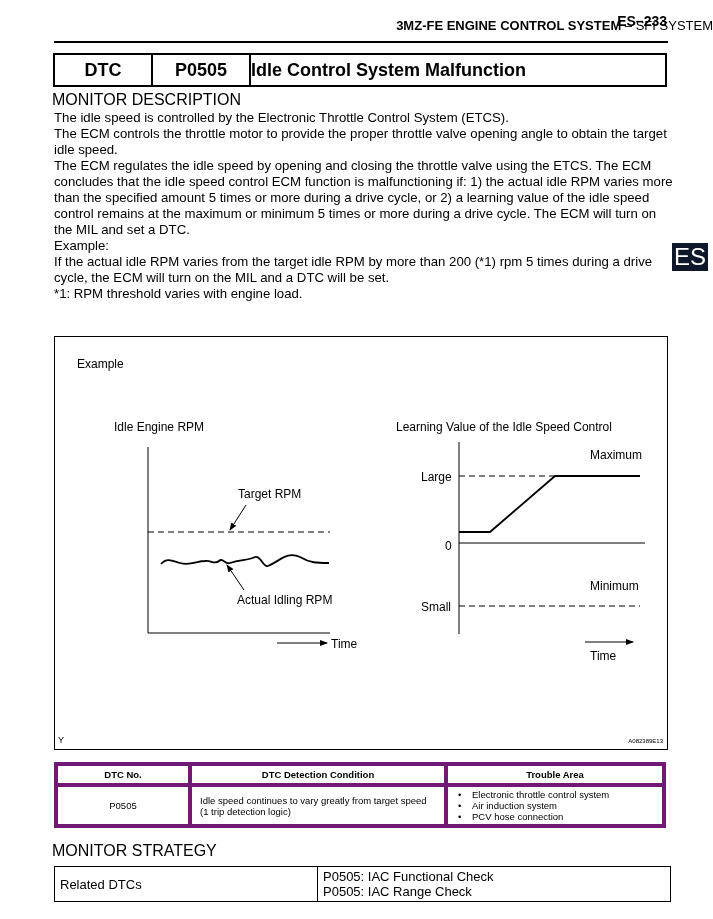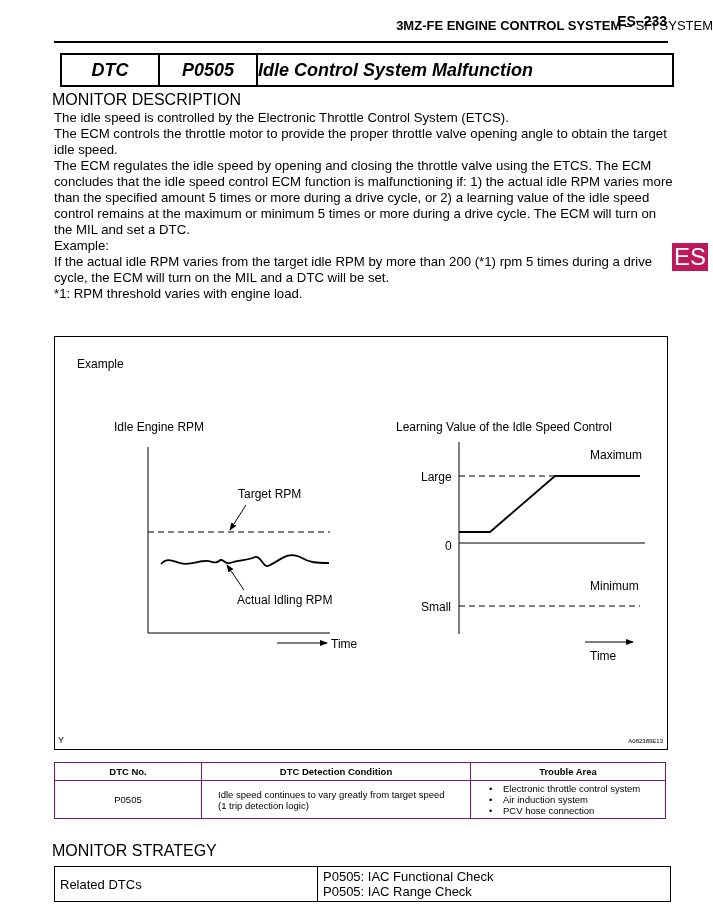--- a/index.html
+++ b/index.html
@@ -1,33 +1,33 @@
 <!DOCTYPE html>
 <html><head>
 <meta charset="utf-8">
 <style>
   html, body { margin:0; padding:0; background:#fff; }
   body { width:713px; height:919px; position:relative; overflow:hidden; font-family:"Liberation Sans", sans-serif; color:#000; }
   .hdr-title { position:absolute; left:0; width:713px; top:18px; text-align:right; font-size:13px; }
   .hdr-title b { font-weight:bold; }
   .hdr-page { position:absolute; right:46px; top:13px; font-size:14px; font-weight:bold; }
   .hdr-rule { position:absolute; left:54px; width:614px; top:41px; height:2px; background:#000; }
-  .dtc-box { position:absolute; left:60px; top:53px; width:610px; height:30px; border:2px solid #000; display:flex;font-style:italic; }
+  .dtc-box { position:absolute; left:53px; top:53px; width:610px; height:30px; border:2px solid #000; display:flex; }
   .dtc-box div { font-weight:bold; font-size:18px; line-height:30px; }
   .dtc-c1 { width:96px; text-align:center; border-right:2px solid #000; }
   .dtc-c2 { width:96px; text-align:center; border-right:2px solid #000; }
   .dtc-c3 { }
   .sec-h { position:absolute; left:52px; font-size:16px; font-weight:normal; }
   .desc { position:absolute; left:54px; top:110px; width:620px; font-size:13.2px; line-height:16px; }
   .desc p { margin:0; }
-  .es-tab { position:absolute; left:672px; top:243px; width:36px; height:28px; background:#be185d; color:#fff; font-size:24px; line-height:28px; text-align:center; }
+  .es-tab { position:absolute; left:672px; top:243px; width:36px; height:28px; background:#0f172a; color:#fff; font-size:24px; line-height:28px; text-align:center; }
   .fig { position:absolute; left:54px; top:336px; width:612px; height:412px; border:1px solid #000; }
   .fig svg { position:absolute; left:0; top:0; }
   .tbl { position:absolute; left:54px; top:762px; width:612px; border-collapse:collapse; font-size:9.5px; }
-  .tbl th, .tbl td { border:1px solid #701a75; padding:2px 16px; }
+  .tbl th, .tbl td { border:4px solid #701a75; padding:2px 8px; }
   .tbl th { font-weight:bold; text-align:center; height:13px; }
   .tbl ul { margin:0; padding-left:0; list-style:none; }
   .tbl li::before { content:"\2022"; display:inline-block; width:14px; padding-left:2px; }
   .tbl2 { position:absolute; left:54px; top:866px; width:617px; border-collapse:collapse; font-size:13px; }
   .tbl2 td { border:1px solid #000; padding:2px 5px; height:24px; }
 </style>
 </head>
 <body>
 
 <div class="hdr-title">

